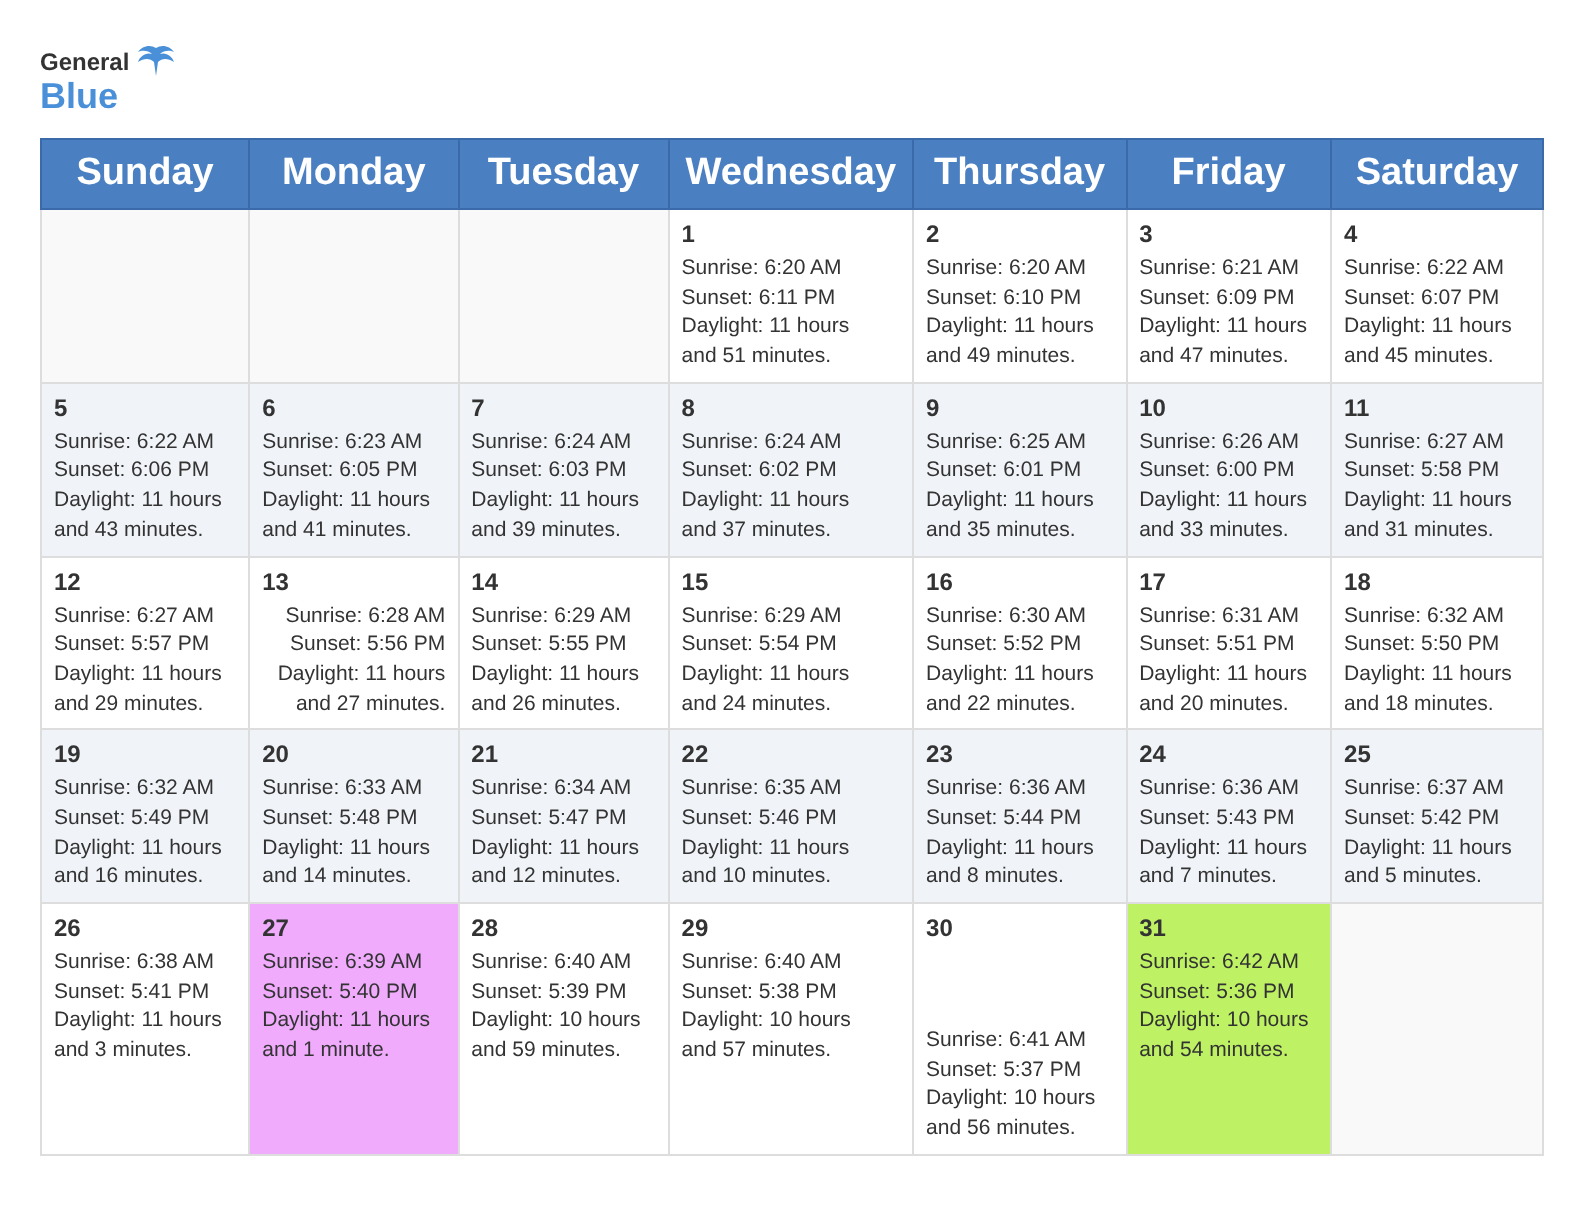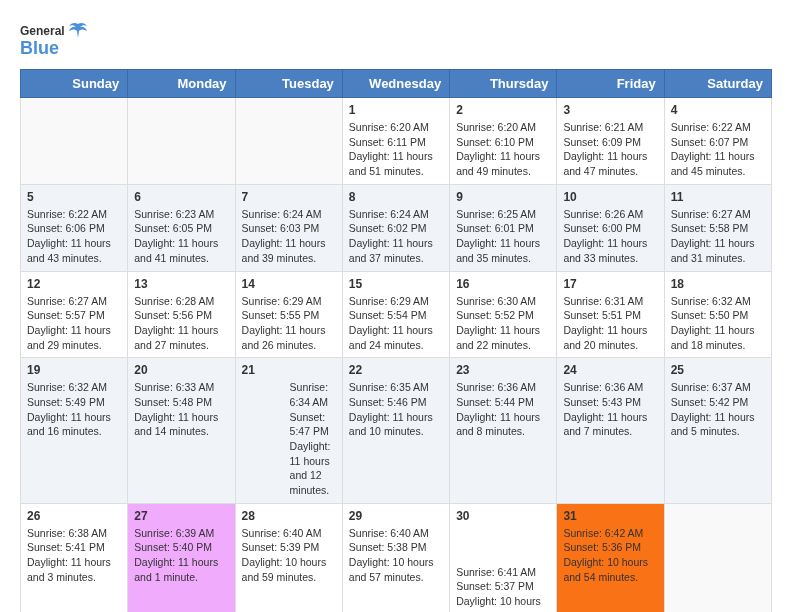--- a/index.html
+++ b/index.html
@@ -40,22 +40,22 @@
     }
     .calendar {
       width: 100%;
       border-collapse: collapse;
       border: 1px solid #ccc;
     }
     .calendar th {
       background-color: #4a7fc1;
       color: white;
       padding: 6px 8px;
-      text-align: right;
-      font-size: 13px;
+      text-align: center;
+      font-size: 19px;
       border: 1px solid #3a6aaa;
     }
     .calendar td {
       vertical-align: top;
       padding: 5px 6px;
       border: 1px solid #ddd;
       font-size: 11px;
       color: #333;
       min-height: 80px;
       width: 14.28%;
@@ -201,21 +201,21 @@
       <tr>
         <td style="background-color: rgb(255, 255, 255);">
           <span class="day-num">12</span>
           <div class="day-info" style="white-space: pre-line;">Sunrise: 6:27 AM
 Sunset: 5:57 PM
 Daylight: 11 hours
 and 29 minutes.</div>
         </td>
         <td style="background-color: rgb(255, 255, 255);">
           <span class="day-num">13</span>
-          <div class="day-info" style="white-space: pre-line;">Sunrise: 6:28 AM
+          <div class="day-info" style="white-space: pre-line; text-align: right;">Sunrise: 6:28 AM
 Sunset: 5:56 PM
 Daylight: 11 hours
 and 27 minutes.</div>
         </td>
         <td style="background-color: rgb(255, 255, 255);">
           <span class="day-num">14</span>
           <div class="day-info" style="white-space: pre-line;">Sunrise: 6:29 AM
 Sunset: 5:55 PM
 Daylight: 11 hours
 and 26 minutes.</div>
@@ -259,21 +259,21 @@
         </td>
         <td style="background-color: rgb(240, 244, 248);">
           <span class="day-num">20</span>
           <div class="day-info" style="white-space: pre-line;">Sunrise: 6:33 AM
 Sunset: 5:48 PM
 Daylight: 11 hours
 and 14 minutes.</div>
         </td>
         <td style="background-color: rgb(240, 244, 248);">
           <span class="day-num">21</span>
-          <div class="day-info" style="white-space: pre-line; margin-left: 48px;">Sunrise: 6:34 AM
+          <div class="day-info" style="white-space: pre-line;">Sunrise: 6:34 AM
 Sunset: 5:47 PM
 Daylight: 11 hours
 and 12 minutes.</div>
         </td>
         <td style="background-color: rgb(240, 244, 248);">
           <span class="day-num">22</span>
           <div class="day-info" style="white-space: pre-line;">Sunrise: 6:35 AM
 Sunset: 5:46 PM
 Daylight: 11 hours
 and 10 minutes.</div>
@@ -329,21 +329,21 @@
 Daylight: 10 hours
 and 57 minutes.</div>
         </td>
         <td style="background-color: rgb(255, 255, 255);">
           <span class="day-num">30</span>
           <div class="day-info" style="white-space: pre-line; margin-top: 42px;">Sunrise: 6:41 AM
 Sunset: 5:37 PM
 Daylight: 10 hours
 and 56 minutes.</div>
         </td>
-        <td style="background-color: #f97316;">
+        <td style="background-color: #bef264;">
           <span class="day-num">31</span>
           <div class="day-info" style="white-space: pre-line;">Sunrise: 6:42 AM
 Sunset: 5:36 PM
 Daylight: 10 hours
 and 54 minutes.</div>
         </td>
         <td class="empty" style="background-color: rgb(249, 249, 249);"></td>
       </tr>
     </tbody>
 </table>

